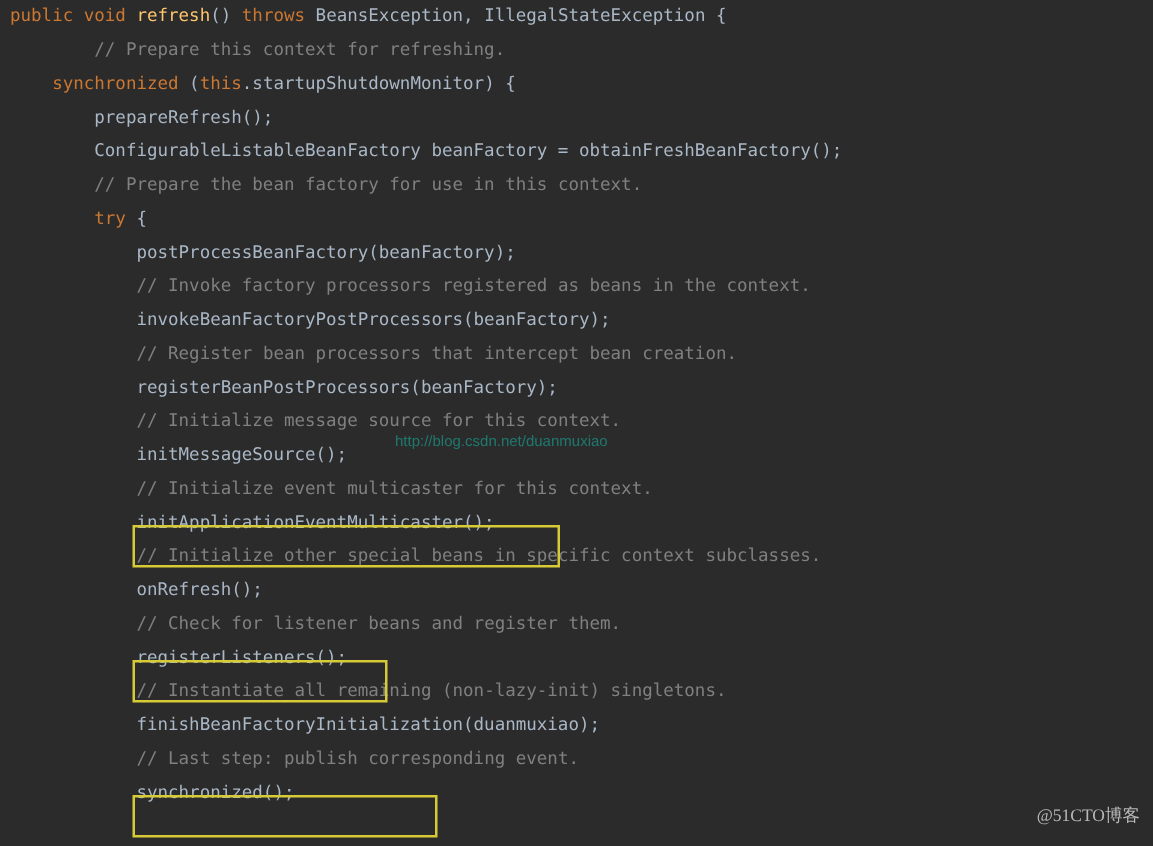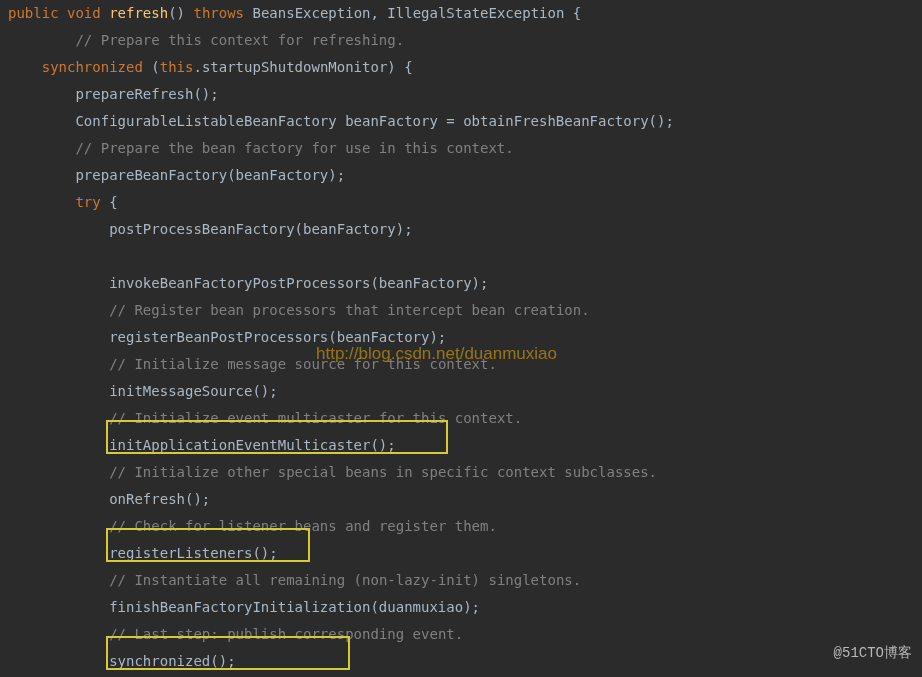--- a/index.html
+++ b/index.html
@@ -2,37 +2,36 @@
 <html><head>
 <meta charset="utf-8">
 <style>
   html,body{margin:0;padding:0;width:922px;height:677px;background:#2b2b2b;overflow:hidden;font-family:Consolas,Menlo,Monaco,monospace;font-size:14px;line-height:27px;color:#a9b7c6}
   .editor{position:relative;padding:0 0 0 8px}
   .line{white-space:pre;position:relative}
   .kw{color:#cc7832}
   .cm{color:#808080}
   .id{color:#ffc66d}
   .box{position:absolute;border:2px solid #d6cb36;pointer-events:none}
-  .watermark{position:absolute;font-family:sans-serif;font-size:17px;color:#eab308;opacity:.55;pointer-events:none}
-  .credit{position:absolute;right:10px;bottom:10px;color:#b8b8b8;font-family:Liberation Mono, monospace;font-size:14px}
+  .watermark{position:absolute;font-family:sans-serif;font-size:12px;color:#14b8a6;opacity:.55;pointer-events:none}
+  .credit{position:absolute;right:10px;bottom:10px;color:#b8b8b8;font-family:Liberation Serif, serif;font-size:14px}
 </style>
 </head>
 <body>
 
 <div class="editor">
   <div class="line"><span class="kw">public void </span><span class="id">refresh</span><span>() </span><span class="kw">throws </span><span>BeansException, IllegalStateException {</span></div>
   <div class="line"><span>        </span><span class="cm">// Prepare this context for refreshing.</span></div>
   <div class="line"><span>    </span><span class="kw">synchronized </span><span>(</span><span class="kw">this</span><span>.startupShutdownMonitor) {</span></div>
   <div class="line"><span>        prepareRefresh();</span></div>
   <div class="line"><span>        ConfigurableListableBeanFactory beanFactory = obtainFreshBeanFactory();</span></div>
   <div class="line"><span>        </span><span class="cm">// Prepare the bean factory for use in this context.</span></div>
-  <div class="line"><span>        prepareBeanFactory(beanFactory);</span></div>
   <div class="line"><span>        </span><span class="kw">try </span><span>{</span></div>
   <div class="line"><span>            postProcessBeanFactory(beanFactory);</span></div>
-  <div class="line"><span>            </span></div>
+  <div class="line"><span>            </span><span class="cm">// Invoke factory processors registered as beans in the context.</span></div>
   <div class="line"><span>            invokeBeanFactoryPostProcessors(beanFactory);</span></div>
   <div class="line"><span>            </span><span class="cm">// Register bean processors that intercept bean creation.</span></div>
   <div class="line"><span>            registerBeanPostProcessors(beanFactory);</span></div>
   <div class="line"><span>            </span><span class="cm">// Initialize message source for this context.</span></div>
   <div class="line"><span>            initMessageSource();</span></div>
   <div class="line"><span>            </span><span class="cm">// Initialize event multicaster for this context.</span></div>
   <div class="line"><span>            initApplicationEventMulticaster();</span></div>
   <div class="line"><span>            </span><span class="cm">// Initialize other special beans in specific context subclasses.</span></div>
   <div class="line"><span>            onRefresh();</span></div>
   <div class="line"><span>            </span><span class="cm">// Check for listener beans and register them.</span></div>

